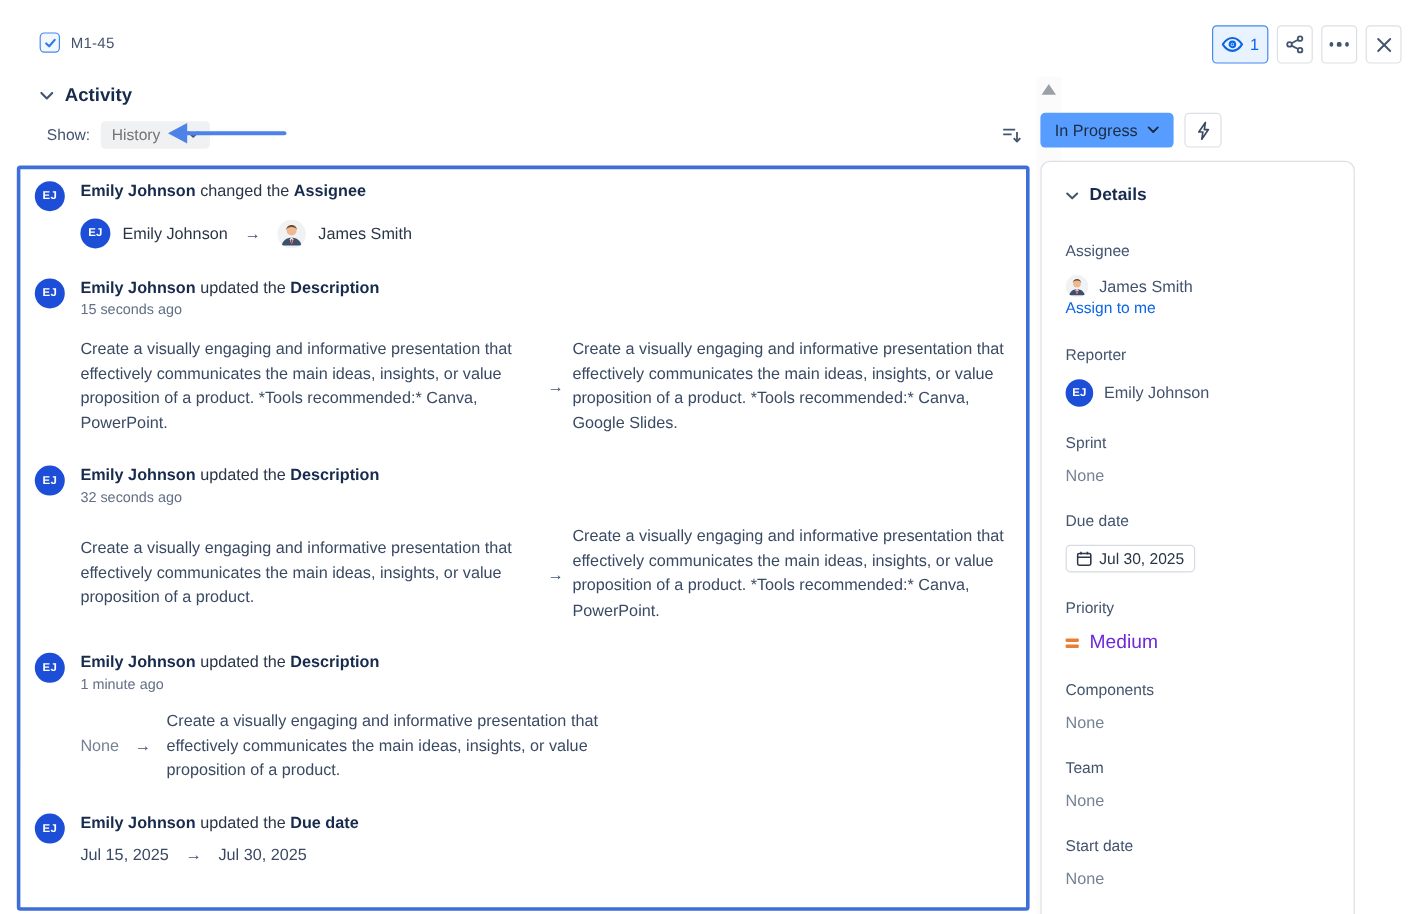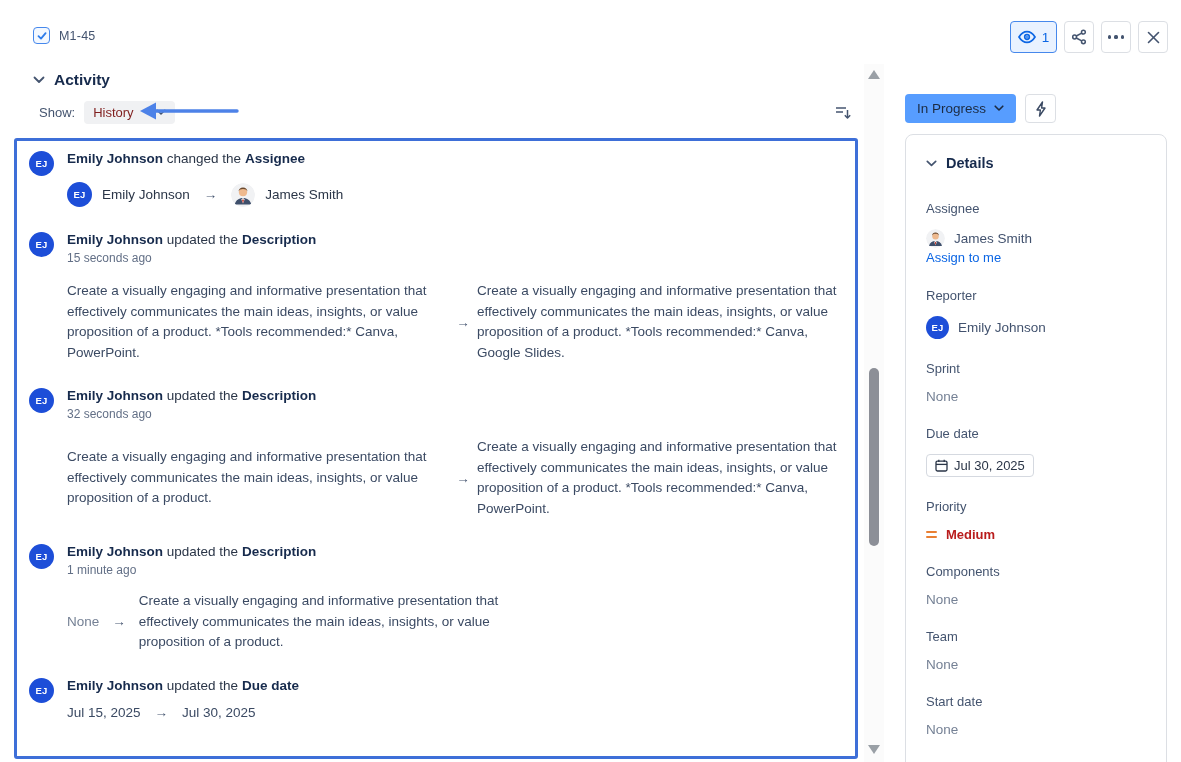--- a/index.html
+++ b/index.html
@@ -31,21 +31,21 @@
   .dots i { width:3.2px; height:3.2px; border-radius:50%; background:#44546f; }
 
   
   .activity-head { position:absolute; top:71px; left:33px; display:flex; align-items:center; gap:9px; }
   .activity-title { font-size:15.5px; font-weight:bold; color:#172b4d; }
 
   .show-row { position:absolute; top:101px; left:23px; display:flex; align-items:center; gap:9px;margin-left:16px; }
   .show-label { font-size:13px; color:#44546f; }
   .filter-chip {
     display:flex; align-items:center; gap:22px; background:#f0f1f3; border-radius:4px;
-    padding:4px 9px; font-size:13px; color:#7f1d1d; cursor:pointer;text-align:right;
+    padding:4px 9px; font-size:13px; color:#737373; cursor:pointer;text-align:right;
   }
   .annot-arrow { position:absolute; top:100px; left:138px; }
   .sort-btn { position:absolute; top:100px; left:831px; width:24px; height:24px;
     display:flex; align-items:center; justify-content:center; cursor:pointer; }
 
   
   .activity-panel {
     position:absolute; top:138px; left:14px; width:844px; height:621px;
     border:3px solid #3e6fd8; border-radius:3px; background:#fff;
     padding:10px 12px 0 12px; overflow:hidden;
@@ -80,21 +80,21 @@
   .date-row { display:flex; align-items:center; gap:10px; margin-top:12px; font-size:13.5px; color:#3b4a63; }
 
   
   .scrollbar { position:absolute; top:64px; left:864px; width:20px; height:698px; background:#fbfbfb; }
   .sb-up, .sb-down { position:absolute; left:4px; width:0; height:0; cursor:pointer; }
   .sb-up { top:6px; border-left:6.5px solid transparent; border-right:6.5px solid transparent; border-bottom:9px solid #9aa0a6; }
   .sb-down { bottom:8px; border-left:6.5px solid transparent; border-right:6.5px solid transparent; border-top:9px solid #9aa0a6; }
   .sb-thumb { position:absolute; top:304px; left:5px; width:10px; height:178px; background:#8c8f97; border-radius:5px; cursor:grab; }
 
   
-  .sidebar { position:absolute; top:0; left:905px; width:262px; height:762px; }
+  .sidebar { position:absolute; top:0; left:867px; width:262px; height:762px; }
   .status-row { position:absolute; top:94px; left:0; display:flex; gap:9px; }
   .status-btn {
     height:29px; background:#579dff; border:none; border-radius:4px; padding:0 12px;
     display:flex; align-items:center; gap:8px; font-size:13.5px; color:#1c2b42;
     font-family:inherit; cursor:pointer;
   }
   .bolt-btn {
     width:31px; height:29px; background:#fff; border:1px solid #dcdfe4; border-radius:4px;
     display:flex; align-items:center; justify-content:center; cursor:pointer;
   }
@@ -108,21 +108,21 @@
 
   .field { margin-bottom:22px; }
   .f-label { font-size:13px; color:#44546f; margin-bottom:13px; }
   .f-none { font-size:13.5px; color:#758195; }
   .f-user { display:flex; align-items:center; gap:9px; font-size:13.5px; color:#42526e; }
   .assign-link { display:inline-block; font-size:13px; color:#0c66e4; cursor:pointer; }
   .date-chip {
     display:inline-flex; align-items:center; gap:6px; border:1px solid #d5d9e0; border-radius:4px;
     background:#fff; padding:3px 8px; font-size:13px; color:#2a3547; cursor:pointer;
   }
-  .prio-row { display:flex; align-items:center; gap:9px; font-size:13px; color:#b91c1c;font-weight:bold; }
+  .prio-row { display:flex; align-items:center; gap:9px; font-size:16px; color:#6d28d9; }
   .prio-eq { display:flex; flex-direction:column; gap:2.6px; }
   .prio-eq i { width:11px; height:2.6px; background:#e97f33; border-radius:1px; }
 </style>
 </head>
 <body>
 
 <div class="issue-row">
   <span class="task-check">
     <svg width="10" height="10" viewBox="0 0 10 10">
         <polyline points="1.5,5.2 4,7.6 8.6,2.2" fill="none" stroke="#2e7cea" stroke-width="1.8" stroke-linecap="round" stroke-linejoin="round"></polyline>

